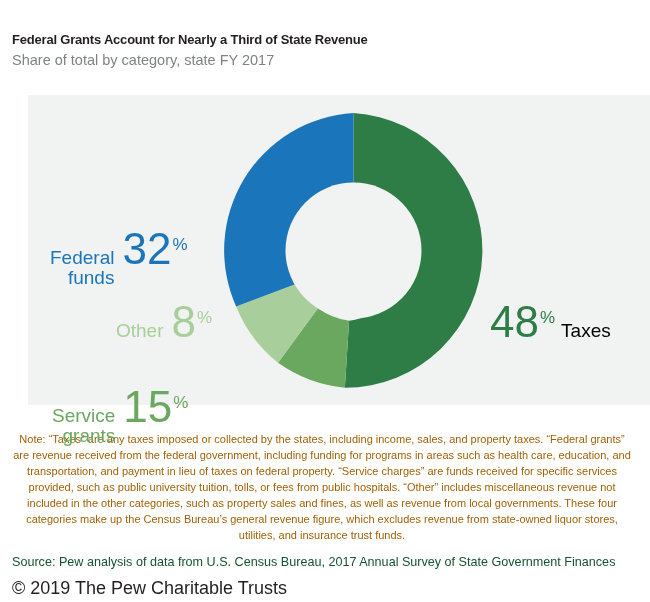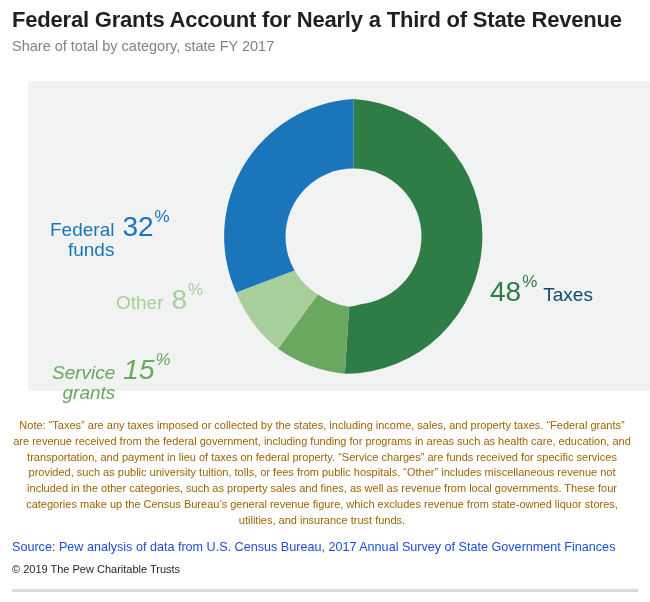--- a/index.html
+++ b/index.html
@@ -15,26 +15,27 @@
     overflow: hidden;
   }
   .wrap {
     width: 650px;
     height: 602px;
     position: relative;
     box-sizing: border-box;
     padding: 0 12px;
   }
   .title {
-    font-size: 22px;
+    font-size: 13px;
     font-weight: bold;
     color: #231f20;
     letter-spacing: -0.2px;
     padding-top: 6px;
     line-height: 1.25;
+    margin-top: 26px;
   }
   .subtitle {
     font-size: 14.5px;
     color: #7f8386;
     font-weight: normal;
     padding-top: 3px;
     padding-bottom: 10px;
     line-height: 1.25;
   }
   .chart-area {
@@ -62,21 +63,21 @@
     white-space: nowrap;
   }
   .lbl-text {
     font-size: 19px;
     line-height: 1.05;
   }
   .lbl-text.two-line {
     text-align: right;
   }
   .lbl-num {
-    font-size: 28px;
+    font-size: 44px;
     font-weight: normal;
     line-height: 1;
   }
   .lbl-pct {
     font-size: 17px;
     font-weight: normal;
     vertical-align: super;
     position: relative;
     top: -14px;
     left: 1px;
@@ -88,46 +89,45 @@
   }
   .federal .lbl-text { color: #1b75ba; margin-right: 8px; }
   .other {
     left: 88px;
     top: 205px;
     color: #a8cf9b;
   }
   .other .lbl-text { color: #a8cf9b; margin-right: 8px; }
   .service {
     left: 24px;
-    top: 275px;
+    top: 290px;
     color: #6aa860;
-    font-style: italic;
   }
   .service .lbl-text { color: #6aa860; margin-right: 8px; }
   .taxes {
     left: 462px;
-    top: 197px;
+    top: 205px;
     color: #2e7d47;
   }
-  .taxes .lbl-text { color: #0c4a6e; margin-left: 7px; }
+  .taxes .lbl-text { color: #000000; margin-left: 7px; }
   .note {
     font-size: 11px;
     line-height: 1.45;
     color: #a16207;
     padding-top: 11px;
     padding-right: 6px;
     text-align: center;
   }
   .source {
     font-size: 12.6px;
-    color: #1d4ed8;
+    color: #14532d;
     padding-top: 11px;
   }
   .copyright {
-    font-size: 11px;
+    font-size: 18px;
     color: #231f20;
     padding-top: 9px;
   }
   .bottom-rule {
     position: absolute;
     left: 12px;
     right: 12px;
     bottom: 10px;
     height: 3px;
     background: #d8dadb;

